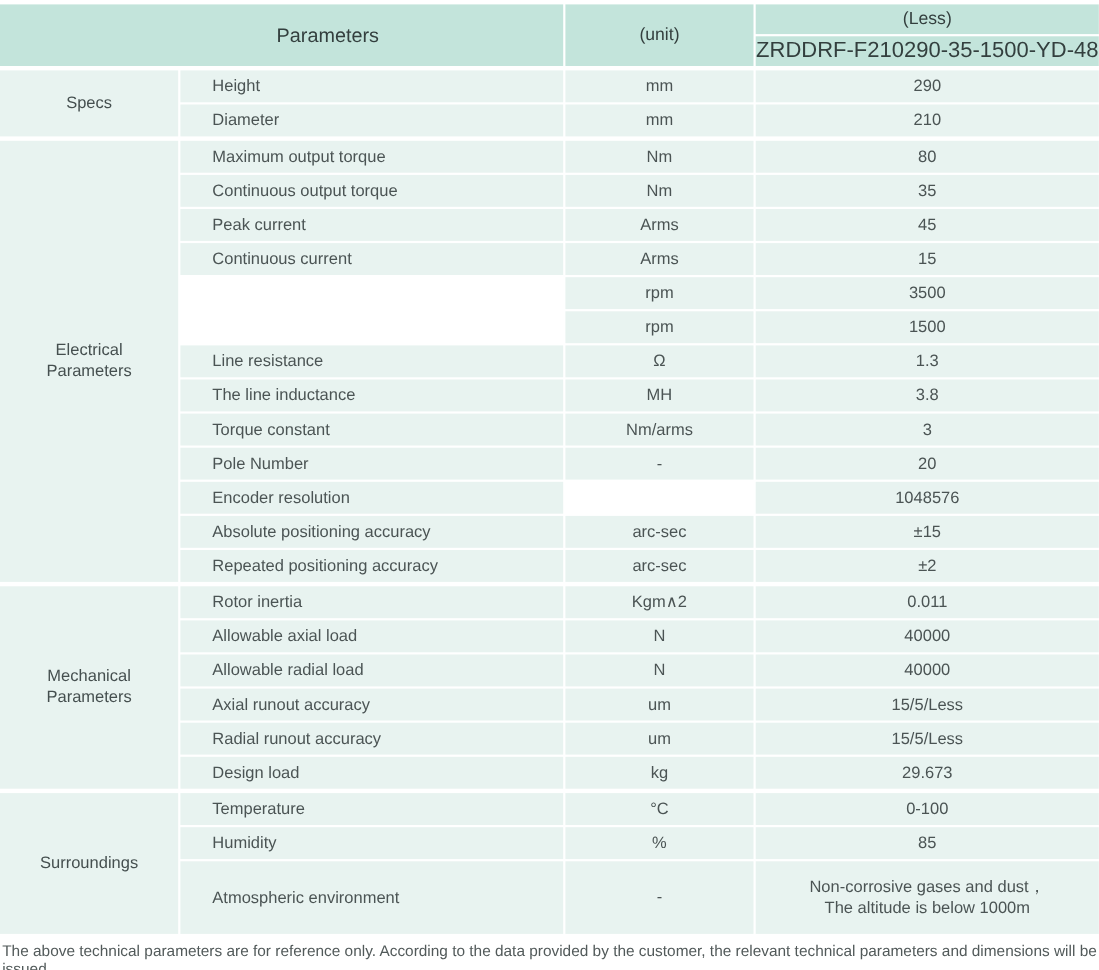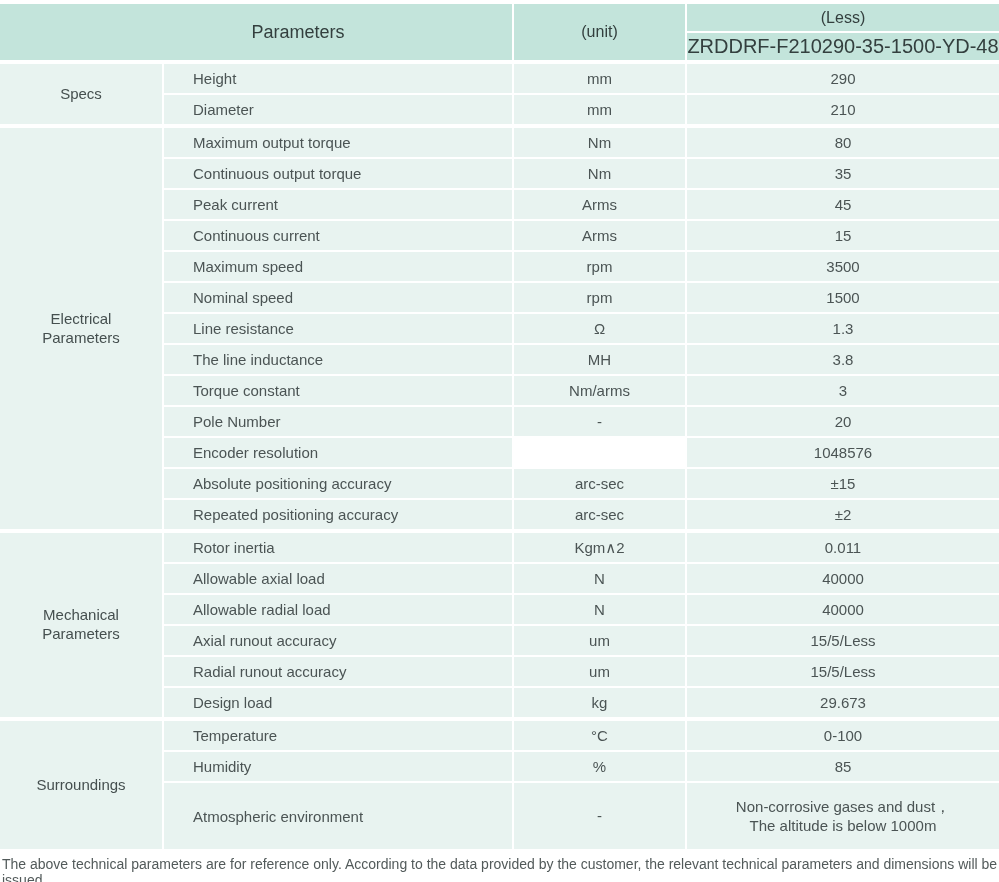--- a/index.html
+++ b/index.html
@@ -106,24 +106,22 @@
         <div class="cell cell-value" style="grid-area: 1 / 4;">80</div>
         <div class="cell cell-parameter" style="grid-area: 2 / 2;">Continuous output torque</div>
         <div class="cell cell-unit" style="grid-area: 2 / 3;">Nm</div>
         <div class="cell cell-value" style="grid-area: 2 / 4;">35</div>
         <div class="cell cell-parameter" style="grid-area: 3 / 2;">Peak current</div>
         <div class="cell cell-unit" style="grid-area: 3 / 3;">Arms</div>
         <div class="cell cell-value" style="grid-area: 3 / 4;">45</div>
         <div class="cell cell-parameter" style="grid-area: 4 / 2;">Continuous current</div>
         <div class="cell cell-unit" style="grid-area: 4 / 3;">Arms</div>
         <div class="cell cell-value" style="grid-area: 4 / 4;">15</div>
-        <div class="cell cell-parameter" style="grid-area: 5 / 2;">Maximum speed</div>
         <div class="cell cell-unit" style="grid-area: 5 / 3;">rpm</div>
         <div class="cell cell-value" style="grid-area: 5 / 4;">3500</div>
-        <div class="cell cell-parameter" style="grid-area: 6 / 2;">Nominal speed</div>
         <div class="cell cell-unit" style="grid-area: 6 / 3;">rpm</div>
         <div class="cell cell-value" style="grid-area: 6 / 4;">1500</div>
         <div class="cell cell-parameter" style="grid-area: 7 / 2;">Line resistance</div>
         <div class="cell cell-unit" style="grid-area: 7 / 3;">Ω</div>
         <div class="cell cell-value" style="grid-area: 7 / 4;">1.3</div>
         <div class="cell cell-parameter" style="grid-area: 8 / 2;">The line inductance</div>
         <div class="cell cell-unit" style="grid-area: 8 / 3;">MH</div>
         <div class="cell cell-value" style="grid-area: 8 / 4;">3.8</div>
         <div class="cell cell-parameter" style="grid-area: 9 / 2;">Torque constant</div>
         <div class="cell cell-unit" style="grid-area: 9 / 3;">Nm/arms</div>

